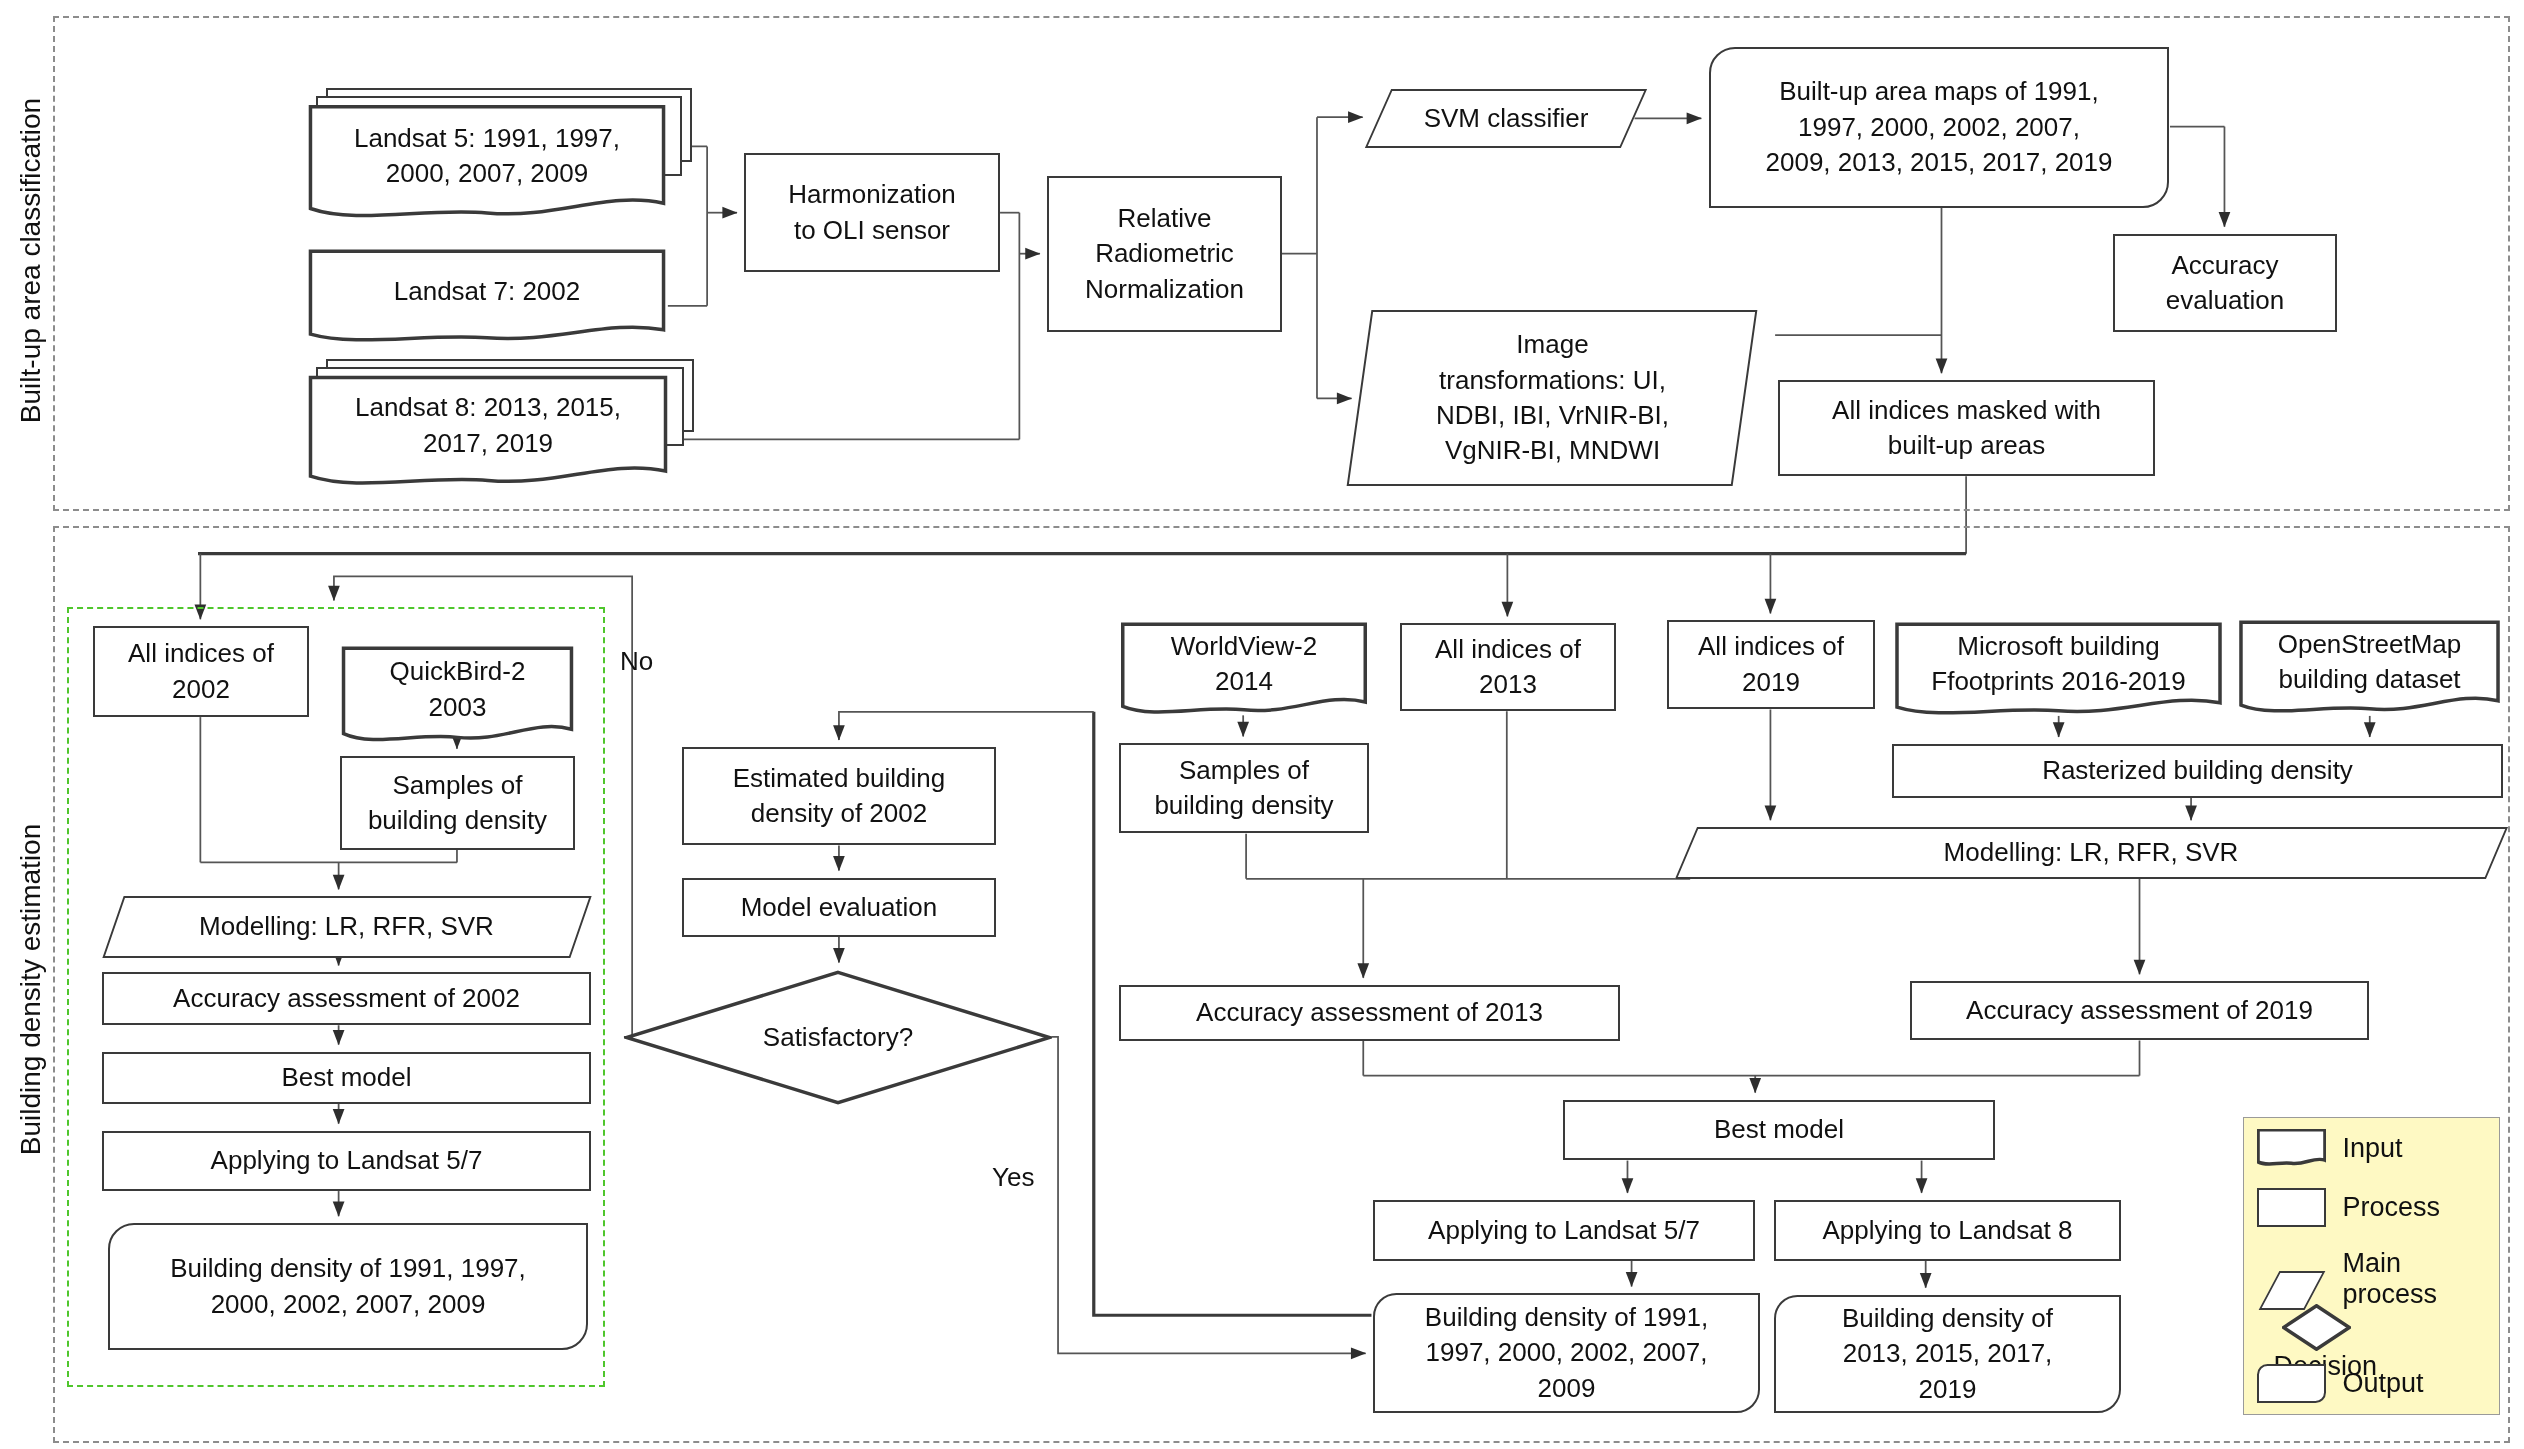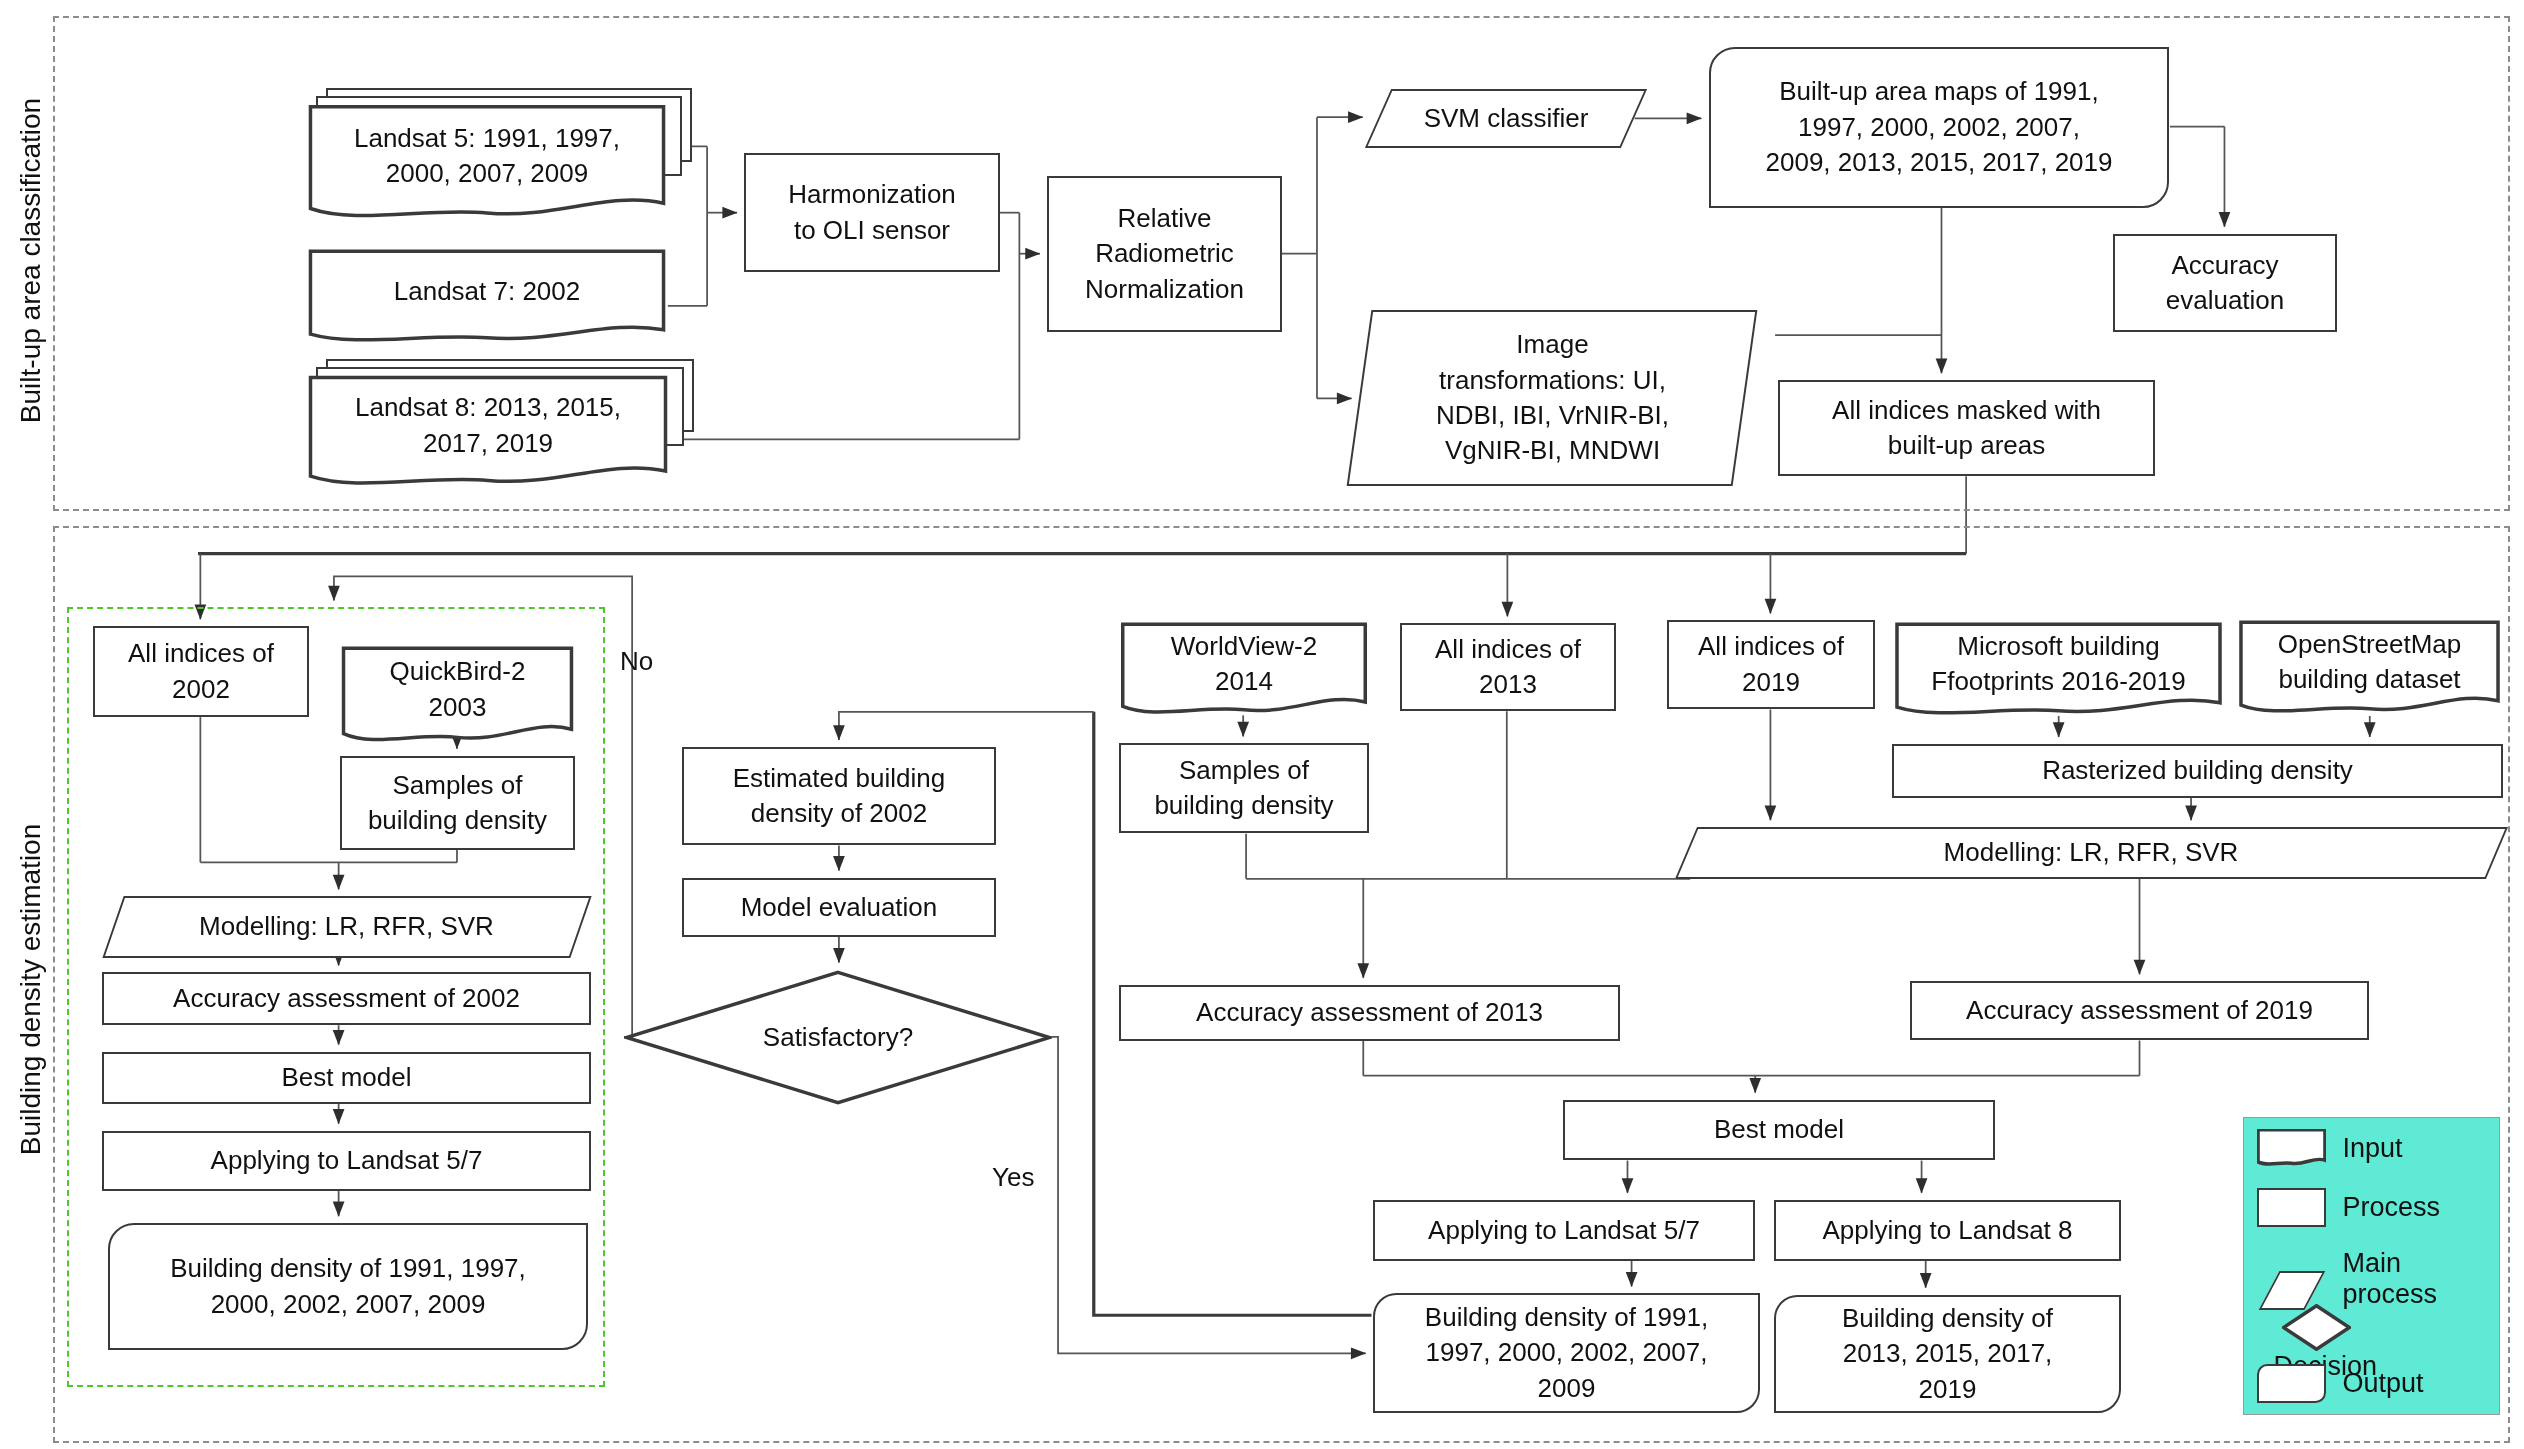--- a/index.html
+++ b/index.html
@@ -315,21 +315,21 @@
 1997, 2000, 2002, 2007,
 2009</div>
   </div>
 
   <div class="node out" style="left:1774px;top:1295px;width:347px;height:118px;border-radius:23.4px 0 23.4px 0;">
     <div class="lbl">Building density of
 2013, 2015, 2017,
 2019</div>
   </div>
 
-  <div class="node" style="left:2243px;top:1117px;width:257px;height:298px;border:1.5px solid #9a9a9a;background:#5eead4;padding-left:25px;">
+  <div class="node" style="left:2243px;top:1117px;width:257px;height:298px;border:1.5px solid #9a9a9a;background:#fef9c3;padding-left:25px;">
 
     <div class="legend-row" style="left:13px;top:10.5px;">
       <div class="licon">
         <svg class="docsvg" viewBox="0 0 200 140" preserveAspectRatio="none">
           <path class="docpath" d="M3 3 L197 3 L197 112 C166 98 138 130 100 123 C66 117 28 136 3 118 Z"></path>
         </svg>
       </div>
       <div class="legend-label">Input</div>
     </div>
 

